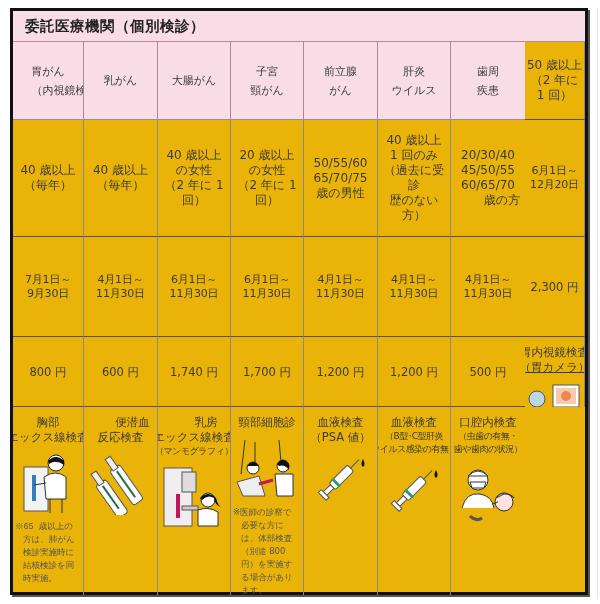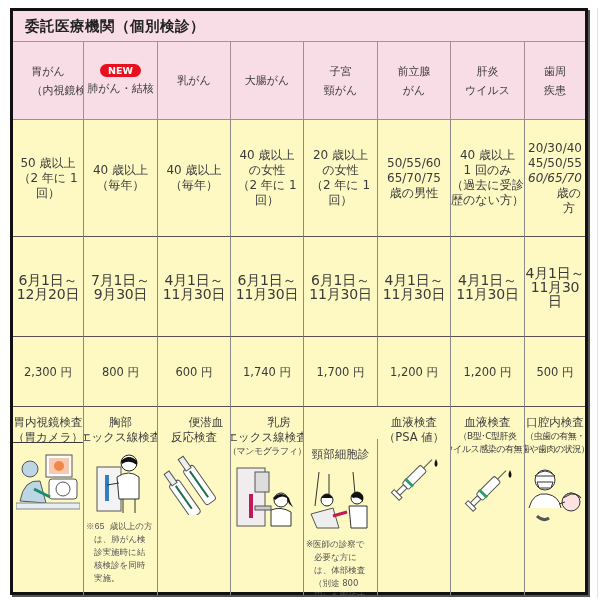--- a/index.html
+++ b/index.html
@@ -2,21 +2,21 @@
 <html><head>
   <meta charset="utf-8">
   <style>
     html, body { margin: 0; padding: 0; background: #ffffff; }
     body { width: 600px; height: 604px; position: relative; overflow: hidden;
            font-family: "DejaVu Sans", "Liberation Sans", sans-serif; color: #333; }
     .frame {
       position: absolute; left: 10px; top: 8px; width: 578px; height: 587px;
       border: 3px solid #111; box-sizing: border-box;
       box-shadow: 2px 2px 0 #555;
-      background: #fef9c3;
+      background: #eab308;
     }
     .right-rule { position: absolute; left: 597px; top: 8px; width: 1px; height: 590px; background: #dfe8d8; }
     .title-row {
       position: absolute; left: 0; top: 0; width: 572px; height: 31px;
       background: #f8dce6; border-bottom: 1px solid #b58c9a;
       font-weight: bold; font-size: 14.5px; color: #222;
       display: flex; align-items: center; padding-left: 12px; box-sizing: border-box;
       letter-spacing: 0.5px;
     }
     .grid {
@@ -32,21 +32,21 @@
       font-size: 11.5px; line-height: 16px; color: #3a3a3a; overflow: hidden;
     }
     .cell.last { border-right: none; }
     .hdr { background: #f8dce6; border-right-color: #a88a94; border-bottom-color: #a88a94; font-size: 11px; line-height: 19px; }
     .hdr .line { display: block; white-space: nowrap; }
     .new-badge {
       display: inline-block; background: #e8101e; color: #fff; font-size: 9.5px;
       font-weight: bold; border-radius: 10px; padding: 0 8px; line-height: 13px; margin-bottom: 2px;
     }
     .elig { font-size: 12px; line-height: 15px; }
-    .period { font-size: 14px; line-height: 14px; letter-spacing: -0.2px; }
+    .period { font-size: 11px; line-height: 14px; letter-spacing: -0.2px; }
     .price { font-size: 11.5px; }
     .test { justify-content: flex-start; padding-top: 8px; }
     .test .tname { font-size: 11.5px; line-height: 15px; white-space: nowrap; }
     .test .tsub { font-size: 9px; line-height: 13px; white-space: nowrap; letter-spacing: -0.5px; }
     .illus { margin-top: 8px; width: 64px; height: 62px; }
     .note { font-size: 8.5px; line-height: 13px; text-align: left; padding: 6px 4px 0 10px;
             color: #555; width: 100%; box-sizing: border-box; text-indent: -8px; }
   </style>
 </head>
 <body>
@@ -54,24 +54,20 @@
 <div class="right-rule"></div>
 
 <div class="frame">
   <div class="title-row">委託医療機関（個別検診）</div>
   <div class="grid" id="grid">
       <div class="cell hdr">
         <span class="line" style="display: block;">胃がん</span>
         <span class="line" style="display: block; padding-left: 44px;">（内視鏡検査）</span>
       </div>
       <div class="cell hdr">
-        <span class="new-badge">NEW</span>
-        <span class="line" style="display: block;">肺がん・結核</span>
-      </div>
-      <div class="cell hdr">
         <span class="line" style="display: block;">乳がん</span>
       </div>
       <div class="cell hdr">
         <span class="line" style="display: block;">大腸がん</span>
       </div>
       <div class="cell hdr">
         <span class="line" style="display: block;">子宮</span>
         <span class="line" style="display: block;">頸がん</span>
       </div>
       <div class="cell hdr">
@@ -115,21 +111,21 @@
       </div>
       <div class="cell elig">
         <span class="line" style="display: block;">40 歳以上</span>
         <span class="line" style="display: block;">1 回のみ</span>
         <span class="line" style="display: block;">（過去に受診</span>
         <span class="line" style="display: block;">歴のない方）</span>
       </div>
       <div class="cell elig last">
         <span class="line" style="display: block;">20/30/40</span>
         <span class="line" style="display: block;">45/50/55</span>
-        <span class="line" style="display: block; font-style: italic;">60/65/70</span>
+        <span class="line" style="display: block;">60/65/70</span>
         <span class="line" style="display: block; margin-left: 28px;">歳の方</span>
       </div>
       <div class="cell period">
         <span class="line" style="display: block;">6月1日～</span>
         <span class="line" style="display: block;">12月20日</span>
       </div>
       <div class="cell period">
         <span class="line" style="display: block;">7月1日～</span>
         <span class="line" style="display: block;">9月30日</span>
       </div>
@@ -239,21 +235,21 @@
             <rect x="2" y="2" width="28" height="58" fill="#f1edef" stroke="#555"></rect>
             <rect x="20" y="6" width="14" height="20" fill="#ddd" stroke="#555"></rect>
             <rect x="14" y="28" width="4" height="24" fill="#c2185b"></rect>
             <circle cx="46" cy="34" r="7" fill="#fff" stroke="#222"></circle>
             <path d="M38 32 Q46 24 54 32 Q56 40 60 42 Q52 38 52 32 Q46 28 40 34 Z" fill="#111"></path>
             <path d="M36 44 Q46 40 56 46 L56 60 L36 60 Z" fill="#fff" stroke="#333"></path>
             <rect x="20" y="40" width="16" height="4" fill="#ccc" stroke="#555"></rect>
           </svg>
 </div>
       </div>
-      <div class="cell test" style="border-bottom: none; margin-top: 32px;">
+      <div class="cell test" style="border-bottom: none;">
         <span class="tname" style="display: block;">頸部細胞診</span>
         <div class="illus">
   <svg viewBox="0 0 64 62" width="64" height="62">
             <path d="M10 2 L6 36 M20 4 L20 36 M44 2 L46 24" stroke="#333"></path>
             <circle cx="18" cy="30" r="6" fill="#fff" stroke="#222"></circle>
             <path d="M12 28 Q18 20 24 28 Z" fill="#111"></path>
             <circle cx="48" cy="28" r="6" fill="#fff" stroke="#222"></circle>
             <path d="M42 26 Q48 18 54 26 L54 32 Q50 26 44 28 Z" fill="#111"></path>
             <path d="M2 44 L24 38 L30 58 L8 58 Z" fill="#eee" stroke="#555"></path>
             <path d="M40 36 L58 36 L58 58 L42 58 Z" fill="#fff" stroke="#333"></path>

